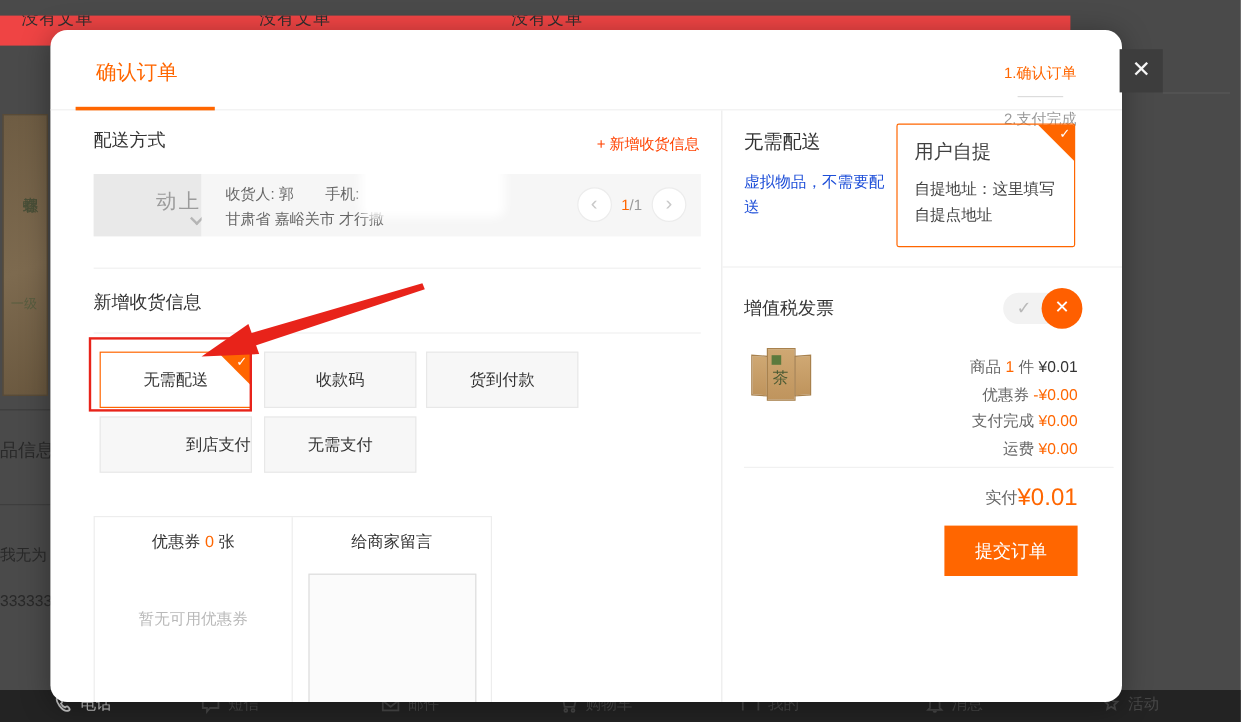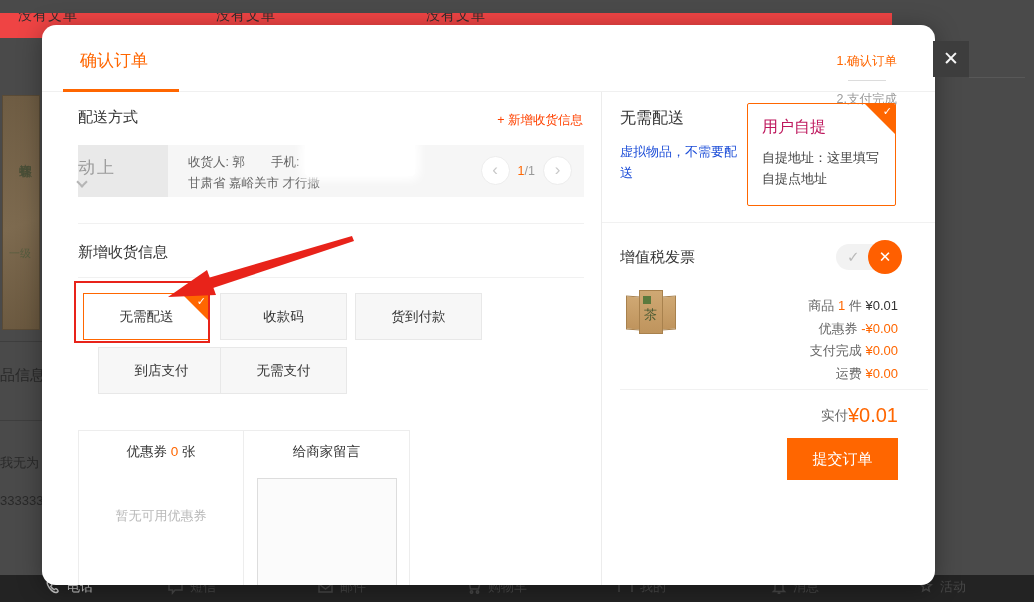--- a/index.html
+++ b/index.html
@@ -30,21 +30,21 @@
   .head-line { position:absolute; left:0; top:66px; width:100%; height:1px; background:#f0f0f0; }
   .head-line-orange { position:absolute; left:21px; top:64px; width:116px; height:3px; background:#ff6600; }
 
   .col-left { position:absolute; left:0; top:67px; width:560px; height:493px; border-right:1px solid #ececec; }
   .col-right { position:absolute; left:560px; top:67px; width:333px; height:493px; }
 
   .sec-head { position:absolute; font-size:15px; color:#333; }
   .add-link { position:absolute; right:18px; top:20px; font-size:12.5px; color:#ff4200; cursor:pointer; }
 
   .addr-row { position:absolute; left:36px; top:53px; width:506px; height:52px; display:flex; cursor:pointer; }
-  .addr-tab { width:90px; background:#e9e9e9; display:flex; flex-direction:column; align-items:flex-start; justify-content:center; }
+  .addr-tab { width:90px; background:#e9e9e9; display:flex; flex-direction:column; align-items:flex-end; justify-content:center; }
   .addr-tab .t { font-size:17px; color:#9b9b9b; letter-spacing:2px; }
   .chev-down { width:8px; height:8px; border-right:2px solid #b5b5b5; border-bottom:2px solid #b5b5b5; transform:rotate(45deg); margin-top:-1px; }
   .addr-info { flex:1; background:#f6f6f6; position:relative; padding:9px 0 0 20px; font-size:12.5px; color:#666; }
   .addr-info .l1 span { margin-right:26px; }
   .addr-info .l2 { margin-top:4px; }
   .blur-patch { position:absolute; left:137px; top:-3px; width:110px; height:34px; background:#fff; border-radius:4px; box-shadow:0 0 8px 5px rgba(255,255,255,.95); }
   .pager { position:absolute; right:12px; top:11px; display:flex; align-items:center; gap:8px; }
   .pager .pg-btn { width:29px; height:29px; border-radius:50%; background:#fff; border:1px solid #ececec; color:#c9c9c9; font-size:17px; line-height:26px; text-align:center; cursor:pointer; }
   .pager .pg-txt { font-size:12.5px; color:#999; }
   .pager .pg-txt .cur { color:#ff6600; }
@@ -62,21 +62,21 @@
   .cell-head .orange { color:#ff6600; }
   .coupon-empty { margin-top:46px; font-size:13px; color:#b9b9b9; }
   .msg-cell { flex:1; text-align:center; padding-top:12px; }
   .msg-cell textarea { width:140px; height:140px; margin-top:17px; border:1px solid #ddd; background:#fbfbfb; resize:none; outline:none; }
 
   
   .opt-none { position:absolute; left:18px; top:16px; cursor:pointer; }
   .opt-none .ti { font-size:16px; color:#333; }
   .opt-none .de { margin-top:12px; width:126px; font-size:13px; color:#1d4ed8; line-height:1.65; }
   .opt-self { position:absolute; left:145px; top:11px; width:149px; height:103px; border:1px solid #ff6600; border-radius:2px; padding:13px 0 0 14px; cursor:pointer; overflow:hidden; }
-  .opt-self .ti { font-size:16px; color:#be185d; }
+  .opt-self .ti { font-size:16px; color:#404040; }
   .opt-self .de { margin-top:10px; width:124px; font-size:13px; color:#444; line-height:1.6; }
   .opt-self .ribbon { border-top-width:30px; border-left-width:30px; }
   .div-r { position:absolute; height:1px; background:#f1f1f1; }
 
   .inv-title { position:absolute; left:18px; top:156px; font-size:15px; color:#333; }
   .toggle { position:absolute; left:234px; top:152px; width:64px; height:26px; background:#f2f2f2; border-radius:13px; }
   .toggle .yes { position:absolute; left:11px; top:4px; color:#b9b9b9; font-size:15px; cursor:pointer; }
   .toggle .no { position:absolute; left:32px; top:-4px; width:34px; height:34px; border-radius:50%; background:#ff5f00; color:#fff; font-size:15px; line-height:34px; text-align:center; cursor:pointer; }
 
   .thumb { position:absolute; left:24px; top:198px; width:50px; height:44px; }
@@ -213,21 +213,21 @@
       <span>无需配送</span>
       <span class="ribbon"></span>
       <span class="ribbon-check">✓</span>
     </div>
     <div class="pay-btn" style="left:178px; top:201px;">
       <span>收款码</span>
     </div>
     <div class="pay-btn" style="left:313px; top:201px;">
       <span>货到付款</span>
     </div>
-    <div class="pay-btn" style="left:56px; top:255px;">
+    <div class="pay-btn" style="left:41px; top:255px;justify-content:flex-end;">
       <span>到店支付</span>
     </div>
     <div class="pay-btn" style="left:178px; top:255px;">
       <span>无需支付</span>
     </div>
 
     <div class="coupon-box">
       <div class="coupon-cell">
         <div class="cell-head">
           <span>优惠券</span>

